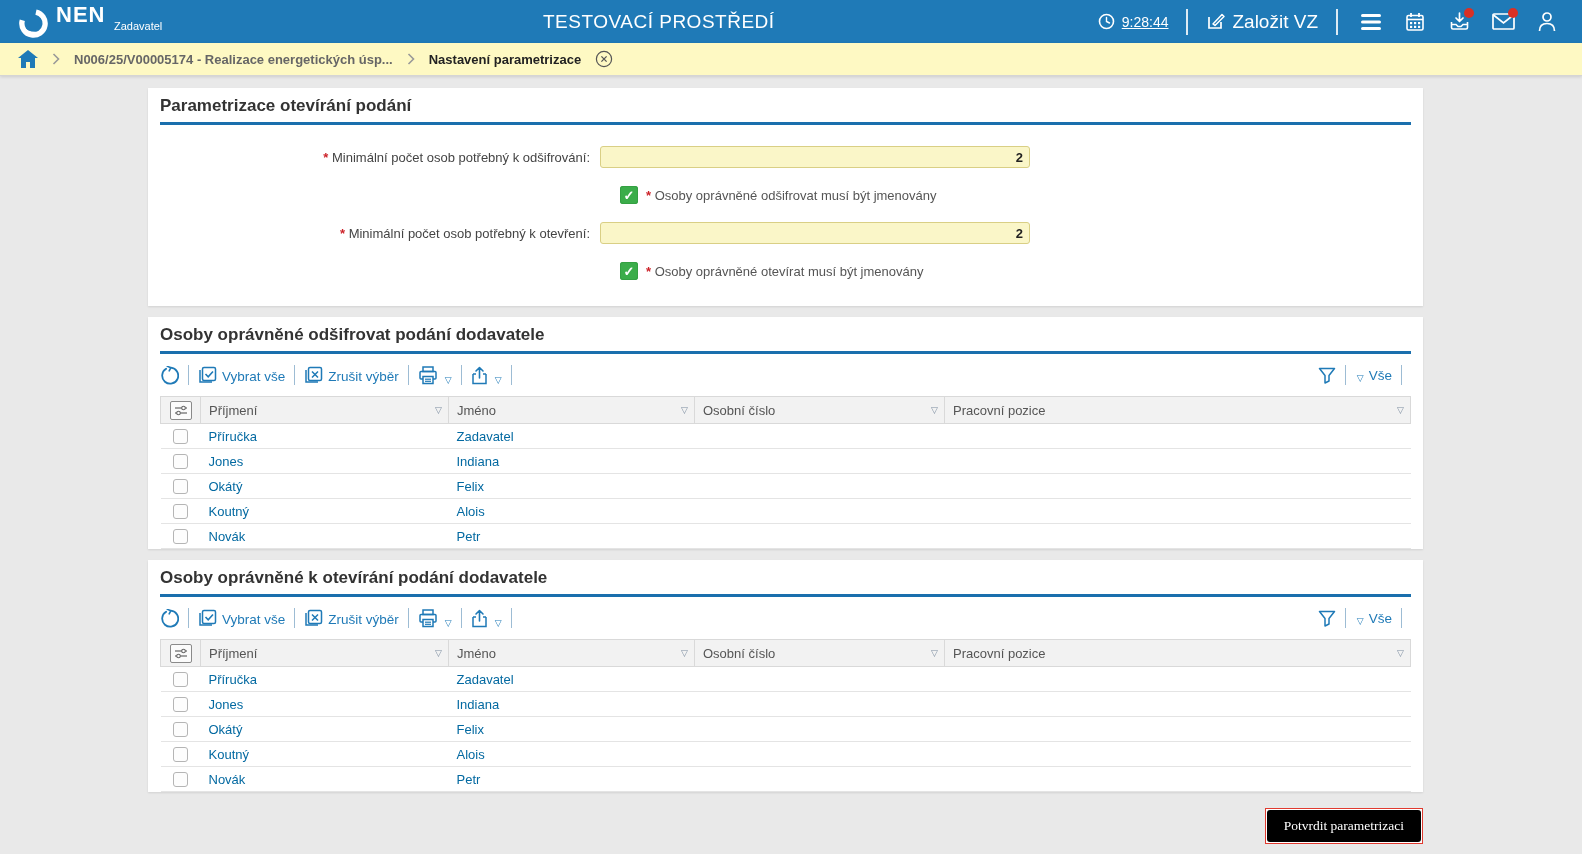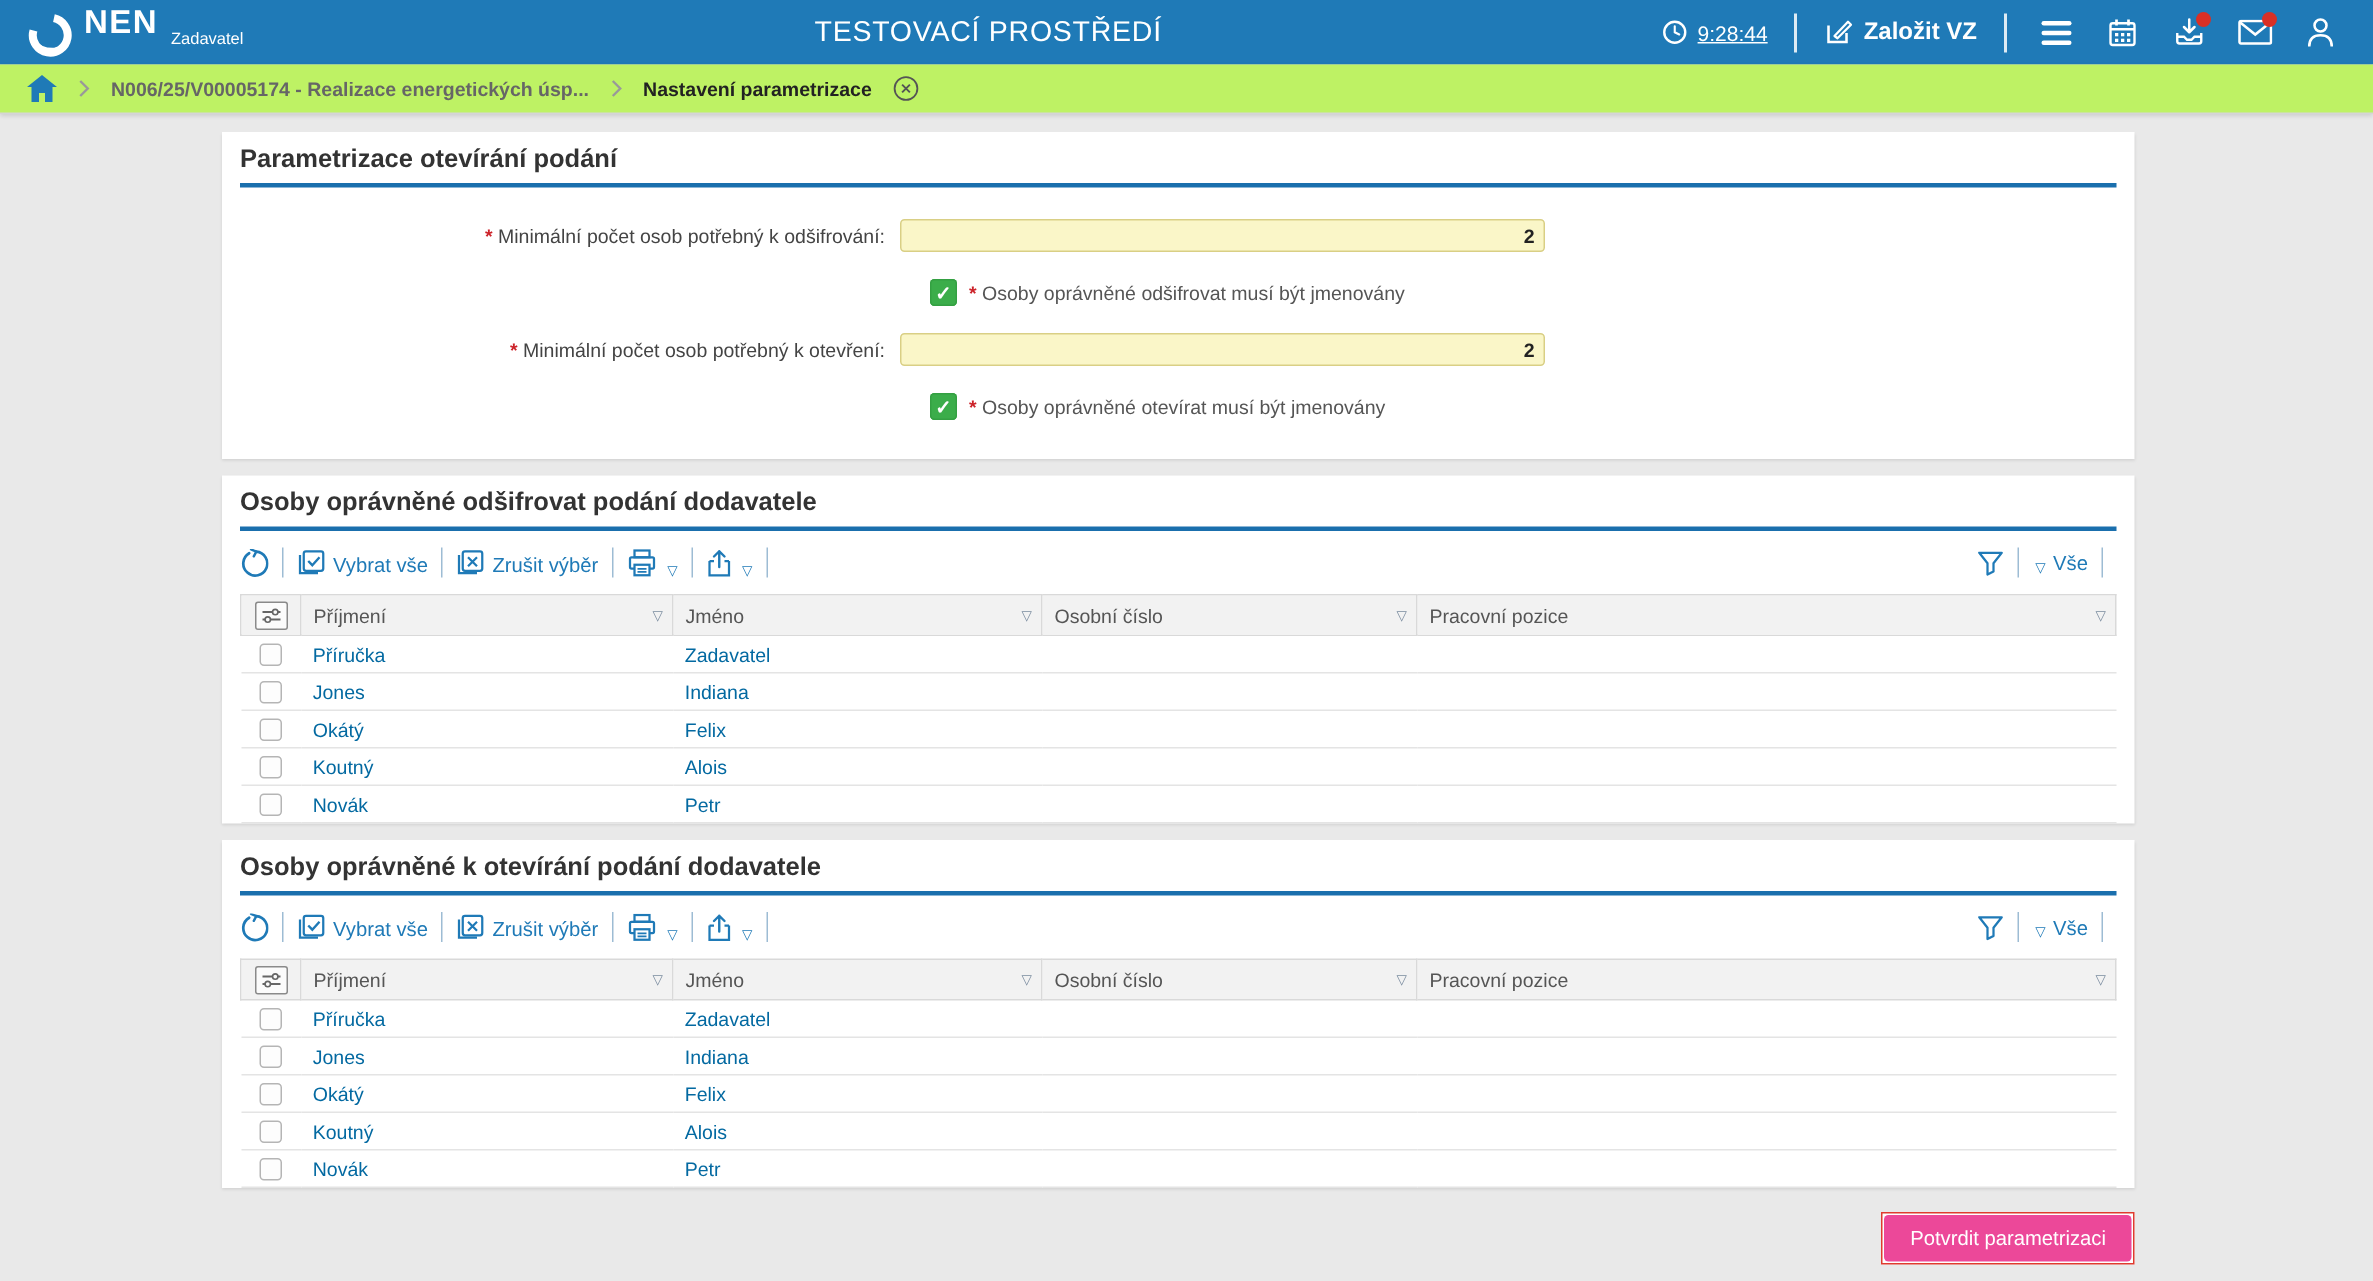--- a/index.html
+++ b/index.html
@@ -23,26 +23,26 @@
   .brand-sub { font-size:11px; font-weight:normal; letter-spacing:0; display:block; margin-left:58px; margin-top:-6px;}
   .env-title {
     position:absolute; left:543px; top:0; height:43px;
     display:flex; align-items:center;
     font-size:19px; font-weight:normal; letter-spacing:0.5px;
   }
   .topbar-right { margin-left:auto; display:flex; align-items:center; gap:14px; }
   .tb-item { display:flex; align-items:center; gap:7px; cursor:pointer; }
   .tb-time { font-size:14px;text-decoration:underline; }
   .tb-sep { width:2px; height:26px; background:rgba(255,255,255,0.85); margin:0 4px; }
-  .tb-create { font-size:16px; font-weight:bold; }
+  .tb-create { font-size:19px; font-weight:normal; }
   .icon-btn { position:relative; display:flex; align-items:center; justify-content:center; width:30px; height:30px; cursor:pointer; }
   .badge-dot { position:absolute; top:1px; right:0px; width:10px; height:10px; border-radius:50%; background:#d93025; }
   
   .breadcrumb {
-    height:33px; background:#bef264; display:flex; align-items:center;
+    height:33px; background:#fef9c3; display:flex; align-items:center;
     padding:0 18px; gap:14px; border-bottom:1px solid #d5d5d5;
     box-shadow:0 1px 3px rgba(0,0,0,0.12);
     position:relative; z-index:2;
   }
   .crumb-text { color:#666; font-weight:bold; font-size:13px; }
   .crumb-active { color:#222; font-weight:bold; font-size:13px; }
   .crumb-chevron { color:#999; }
   
   .content { padding-top:12px; }
   .panel {
@@ -100,22 +100,22 @@
   }
   .colset-btn {
     width:22px; height:19px; border:1px solid #8a8a8a; border-radius:2px;
     display:flex; align-items:center; justify-content:center; margin:0 auto;
     background:#fbfbfb; cursor:pointer;
   }
   
   .footer-row { width:1275px; margin:16px 0 0 148px; display:flex; justify-content:flex-end; }
   .confirm-outline { border:1px solid #e03a2f; padding:1px; background:#fff; }
   .confirm-btn {
-    background:#ec4899; color:#fff; border:none; border-radius:3px;
-    font-family:Liberation Sans, sans-serif; font-size:13.5px;
+    background:#000000; color:#fff; border:none; border-radius:3px;
+    font-family:Liberation Serif, serif; font-size:13.5px;
     padding:8px 17px; cursor:pointer;
   }
   svg { display:block; }
 </style>
 </head>
 <body>
 
 <div class="topbar">
   <div class="logo-wrap">
     <svg class="logo-ring" viewBox="0 0 32 32">

